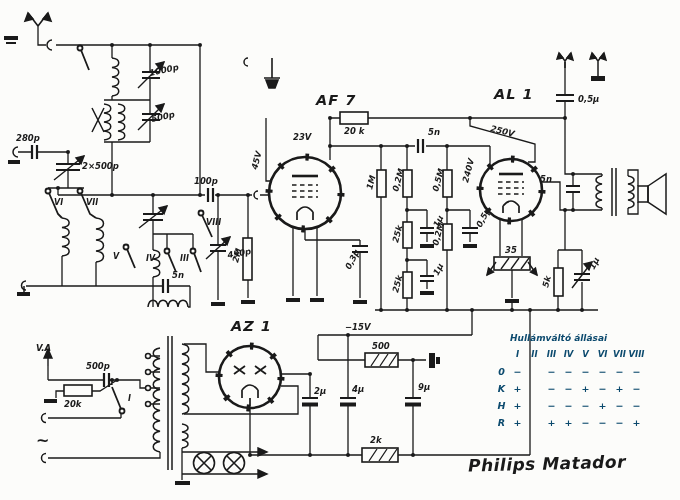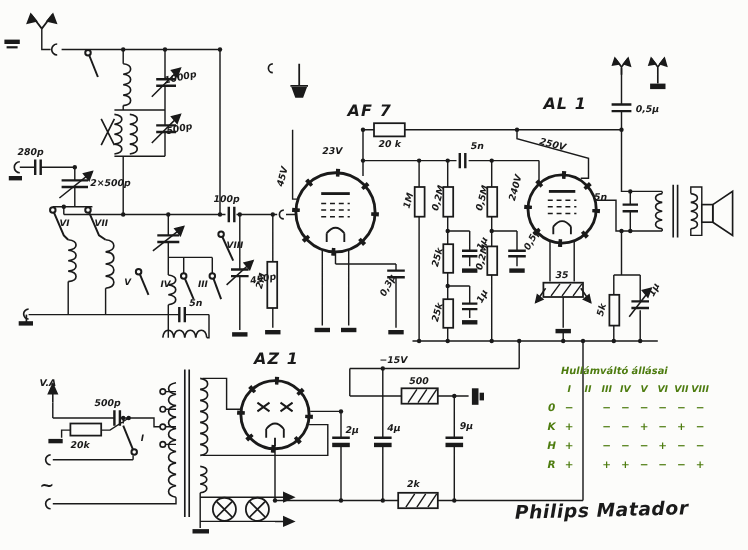--- a/index.html
+++ b/index.html
@@ -6,21 +6,21 @@
   .canvas{width:680px;height:500px;position:relative;background:#fcfcfa;overflow:hidden;
           font-family:"DejaVu Sans",sans-serif;}
   .canvas svg{position:absolute;left:0;top:0;}
   svg text{font-family:"DejaVu Sans",sans-serif;font-style:italic;font-weight:bold;fill:#1a1a1a;}
   .lbl{font-size:8.5px;}
   .lbl-sw{font-size:8px;}
   .lbl-tube{font-size:14.5px;letter-spacing:1px;}
   .lbl-ac{font-size:16px;}
   .brand{font-size:17px;letter-spacing:.5px;}
   
-  .wtable{position:absolute;left:494px;top:333px;width:170px;color:#4d7c0f;}
+  .wtable{position:absolute;left:494px;top:333px;width:170px;color:#0c4a6e;}
   .wtable .t-title{font-style:italic;font-weight:bold;font-size:9px;padding-left:16px;white-space:nowrap;}
   .t-grid{display:grid;grid-template-columns:15px repeat(8,17px);margin-top:3px;}
   .t-grid span{display:block;height:17px;line-height:17px;text-align:center;
                font-style:italic;font-weight:bold;font-size:9.5px;}
   .t-grid .t-h{font-size:8.5px;}
 </style>
 </head>
 <body>
 
 <div class="canvas">

